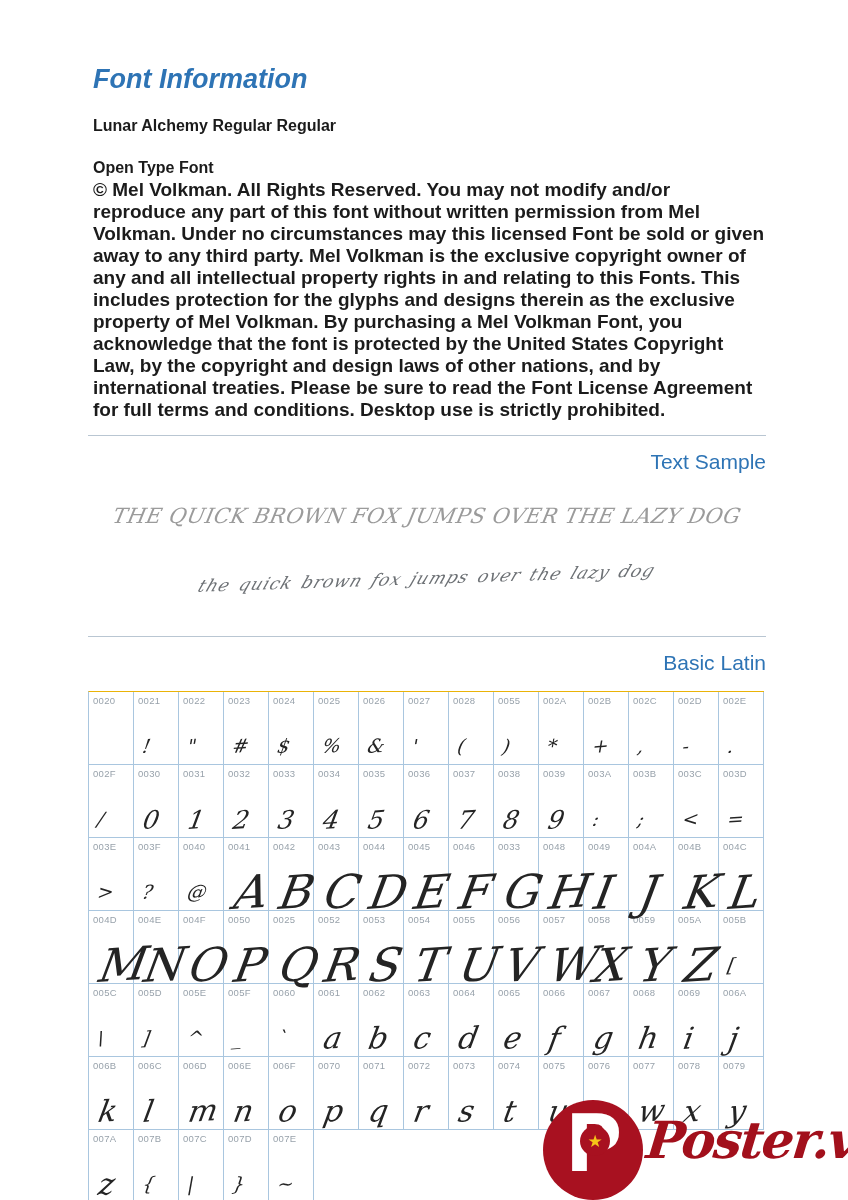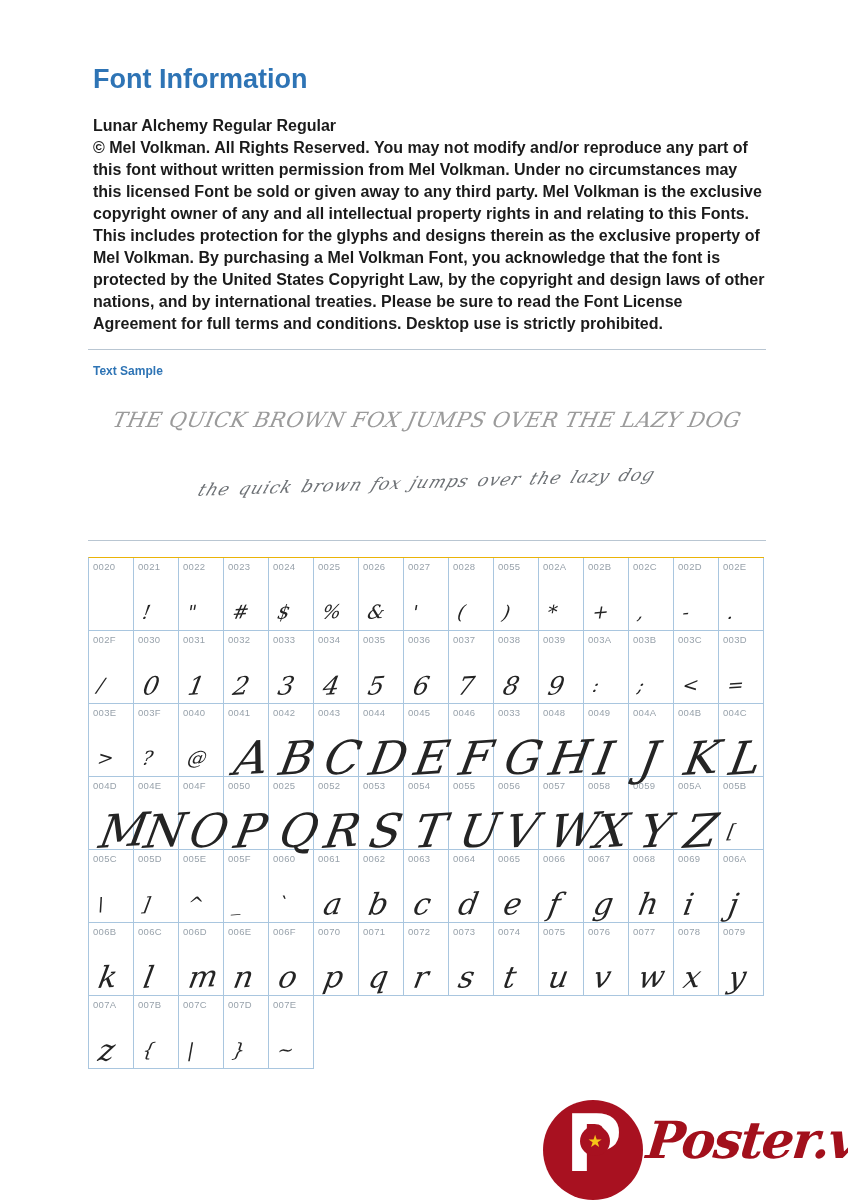--- a/index.html
+++ b/index.html
@@ -6,30 +6,31 @@
   body{
     width:848px;height:1200px;position:relative;overflow:hidden;
     font-family:"Liberation Sans",sans-serif;color:#1b1b1b;
   }
   .page{position:absolute;left:0;top:0;width:848px;height:1200px;}
   .content{position:absolute;left:88px;top:64px;width:678px;}
 
   .doc-title{
     font-size:27px;font-weight:bold;color:#2e74b5;margin:0 0 12px 5px;
     letter-spacing:0;
+    font-style:italic;
   }
   .meta-line{font-size:16px;font-weight:bold;line-height:22px;margin-left:5px;margin-top:20px;}
   .copyright{
-    font-size:16px;font-weight:bold;line-height:22px;margin:0 0 0 5px;width:672px;
+    font-size:19px;font-weight:bold;line-height:22px;margin:0 0 0 5px;width:672px;
   }
 
   .rule{border:none;border-top:1px solid #b9c6d2;margin:14px 0 0 0;width:678px;}
 
   .section-heading{
-    font-size:12px;font-weight:bold;color:#2e74b5;margin:14px 0 0 5px;
+    font-size:21px;font-weight:normal;color:#2e74b5;margin:14px 0 0 5px;text-align:right;
   }
 
   .sample-upper{
     margin-top:30px;text-align:center;
     font-family:"DejaVu Serif",serif;font-style:italic;
     font-size:21px;color:#9b9b9b;letter-spacing:0.5px;
     transform:skewX(-12deg);
   }
   .sample-lower{
     margin-top:40px;margin-bottom:6px;text-align:center;
@@ -94,33 +95,35 @@
 </style>
 </head>
 <body>
 
 <div class="page">
   <div class="content">
 
     <h1 class="doc-title">Font Information</h1>
 
     <div class="meta-line">Lunar Alchemy Regular Regular</div>
+    <div class="meta-line">Open Type Font</div>
 
     <p class="copyright">© Mel Volkman. All Rights Reserved. You may not modify and/or reproduce any part of this font without written permission from Mel Volkman. Under no circumstances may this licensed Font be sold or given away to any third party. Mel Volkman is the exclusive copyright owner of any and all intellectual property rights in and relating to this Fonts. This includes protection for the glyphs and designs therein as the exclusive property of Mel Volkman. By purchasing a Mel Volkman Font, you acknowledge that the font is protected by the United States Copyright Law, by the copyright and design laws of other nations, and by international treaties. Please be sure to read the Font License Agreement for full terms and conditions. Desktop use is strictly prohibited.</p>
 
     <hr class="rule">
 
     <h2 class="section-heading">Text Sample</h2>
 
     <div class="sample-upper">THE QUICK BROWN FOX JUMPS OVER THE LAZY DOG</div>
     <div class="sample-lower">the quick brown fox jumps over the lazy dog</div>
     <div class="sample-gap"></div>
 
     <hr class="rule">
 
+    <h2 class="section-heading">Basic Latin</h2>
 
     <div class="glyph-grid">
         <div class="cell">
           <span class="code">0020</span>
           <span class="glyph gP"> </span>
         </div>
         <div class="cell">
           <span class="code">0021</span>
           <span class="glyph gP">!</span>
         </div>

